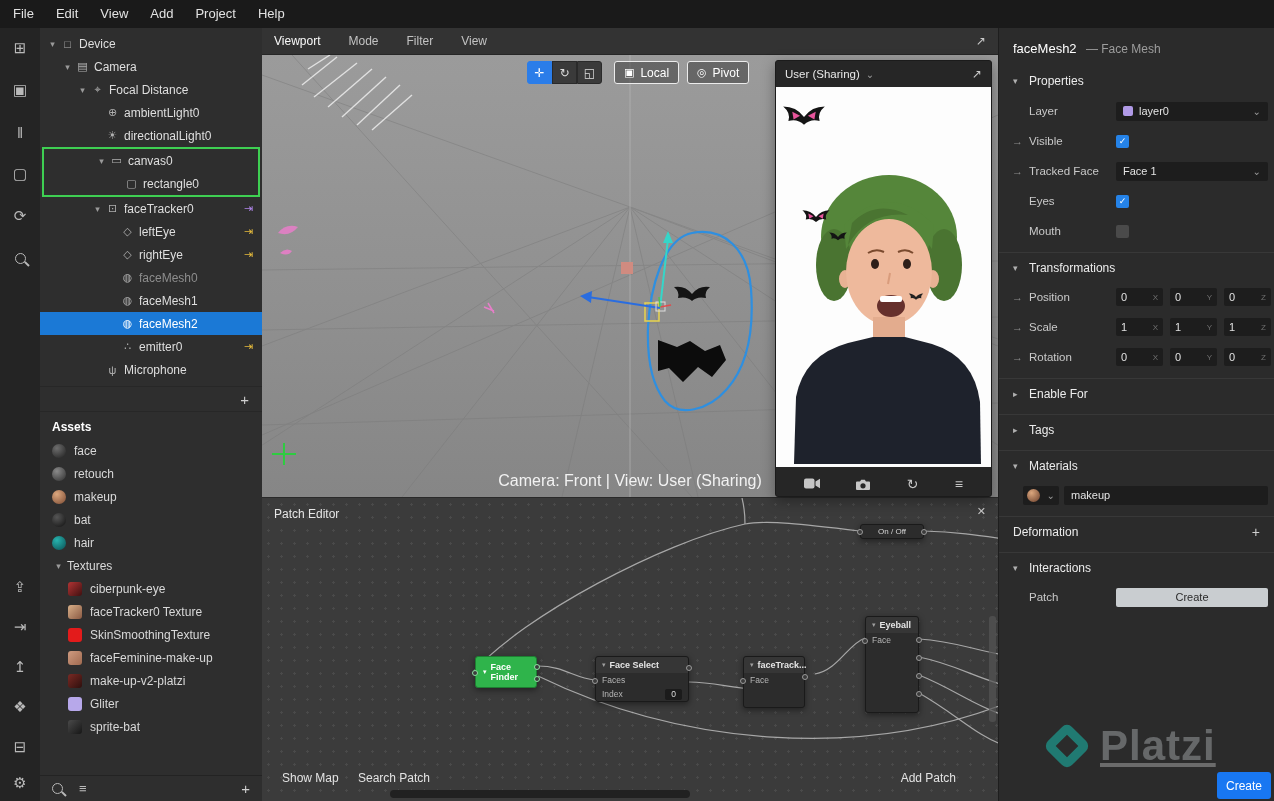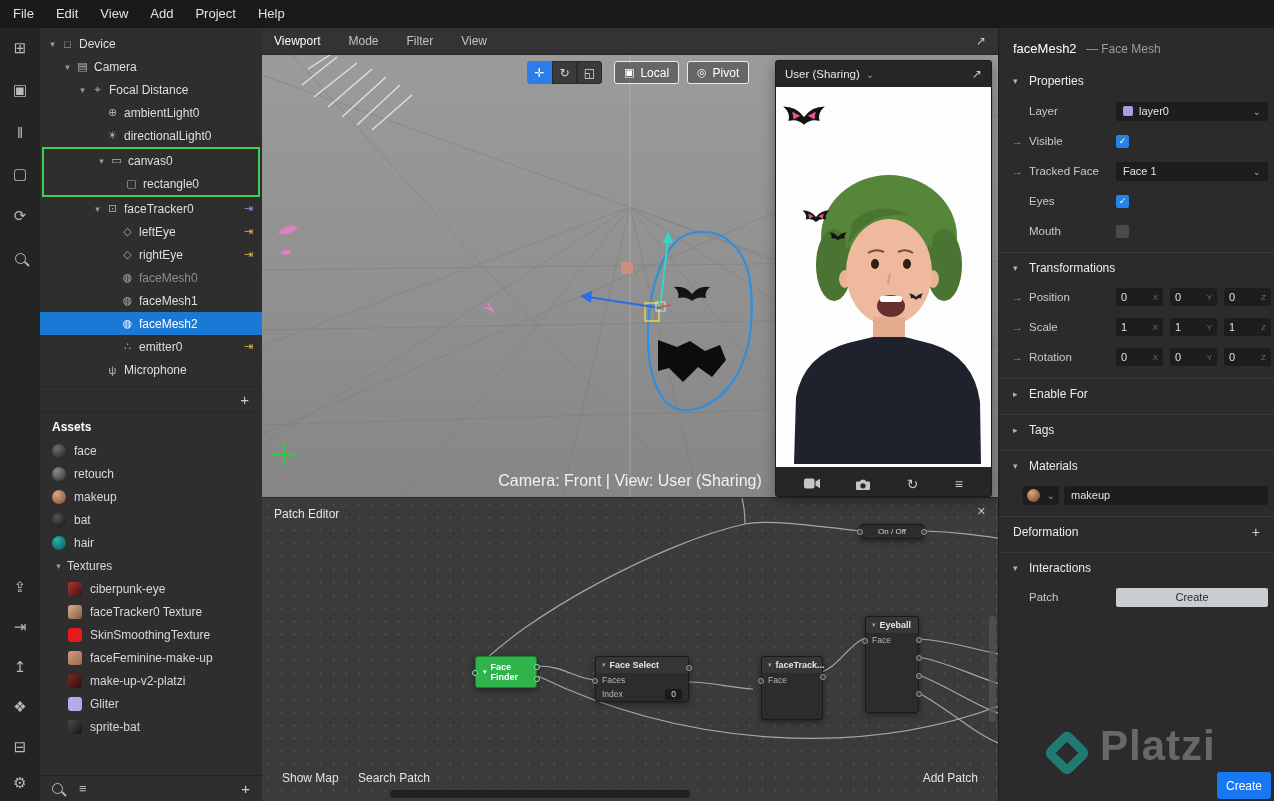--- a/index.html
+++ b/index.html
@@ -115,21 +115,21 @@
             display:flex; align-items:center; }
   .port { position:absolute; width:6px; height:6px; border-radius:50%; background:#3b3b3b;
           border:1.5px solid #9a9a9a; z-index:3; }
   .port.l { left:-4px; } .port.r { right:-4px; }
   .pnode.face-finder { left:213px; top:158px; width:62px; height:32px; background:#2fb44b;
                        border-color:#1e7f32; display:flex; align-items:center; padding:0 7px; }
   .pnode.face-finder .pn-head { background:none; padding:0; }
   .pnode.face-finder .pn-head, .pnode.face-finder .tri { color:#fff; }
   .pnode.face-finder .port { border-color:#8fe0a3; }
   .pnode.face-select { left:333px; top:158px; width:94px; height:46px; }
-  .pnode.face-tracker { left:499px; top:158px; width:62px; height:64px; }
+  .pnode.face-tracker { left:481px; top:158px; width:62px; height:52px; }
   .pnode.eyeball { left:603px; top:118px; width:54px; height:97px; }
   .pnode.on-off { left:598px; top:26px; width:64px; height:15px; display:flex; align-items:center;
                   justify-content:center; font-size:8px; color:#d6d6d6; }
   .pe-footer-item { position:absolute; bottom:16px; font-size:12px; color:#e3e3e3; cursor:pointer; z-index:3; }
   .pe-hscroll { position:absolute; bottom:3px; left:128px; width:300px; height:8px; background:#212121;
                 border-radius:4px; z-index:4; }
   .pe-vscroll { position:absolute; right:2px; top:118px; width:7px; height:106px; background:#555;
                 border-radius:3px; z-index:4; opacity:.7; }
 
   
@@ -167,22 +167,22 @@
   .deform-row { display:flex; align-items:center; height:30px; padding:0 14px; color:#ececec;
                 border-top:1px solid #383838; margin-top:6px; }
   .deform-plus { margin-left:auto; color:#cfcfcf; font-size:14px; cursor:pointer; }
   .create-btn { width:155px; height:19px; background:#c9cdd0; color:#2b2b2b; border:none;
                 border-radius:2px; font-size:11px; font-family:inherit; cursor:pointer; }
 
   
   .publish-btn { position:absolute; right:3px; bottom:2px; width:54px; height:27px; background:#1877f2;
                  color:#fff; border:none; border-radius:3px; font-size:12px; z-index:60;
                  font-family:inherit; cursor:pointer; }
-  .watermark { position:absolute; left:1042px; top:722px; display:flex; align-items:flex-end; gap:16px;
-               opacity:.5; z-index:55; pointer-events:none; }
+  .watermark { position:absolute; left:1042px; top:722px; display:flex; align-items:center; gap:16px;
+               opacity:.5; z-index:55; pointer-events:none;text-decoration:underline; }
   .wm-logo { width:34px; height:34px; border:9px solid #17c9b8; transform:rotate(45deg);
              border-radius:7px; margin-left:8px; }
   .wm-text { font-size:42px; color:#c9ced2; font-weight:bold; letter-spacing:1px; opacity:.75; }
 </style>
 </head>
 <body>
 
 <div id="app">
 
   <header class="menu-bar">
@@ -612,21 +612,21 @@
       </div>
       <span class="port l" style="top:21px"></span>
       <span class="port r" style="top:20px"></span>
       <span class="port r" style="top:38px"></span>
       <span class="port r" style="top:56px"></span>
       <span class="port r" style="top:74px"></span>
     </div>
 
     <div class="pe-footer-item" style="left:20px">Show Map</div>
     <div class="pe-footer-item" style="left:96px">Search Patch</div>
-    <div class="pe-footer-item" style="right:20px">Add Patch</div>
+    <div class="pe-footer-item" style="right:42px">Add Patch</div>
     <div class="pe-hscroll"></div>
     <div class="pe-vscroll"></div>
   </section>
 
   <aside class="inspector">
     <div class="insp-title-row">
       <span class="insp-title">faceMesh2</span>
       <span class="insp-subtitle">— Face Mesh</span>
     </div>
 

